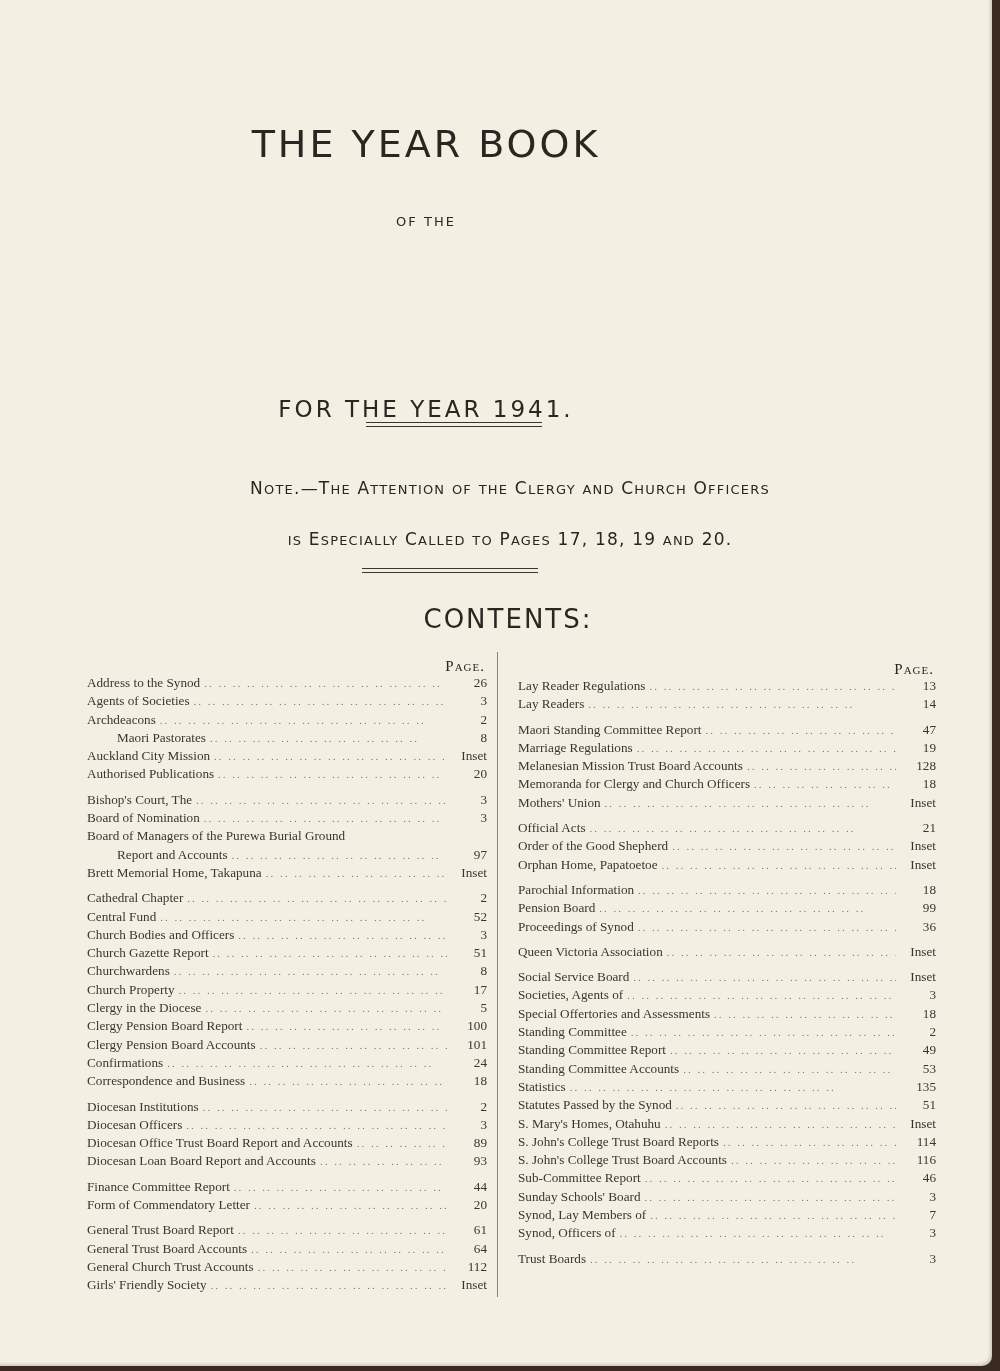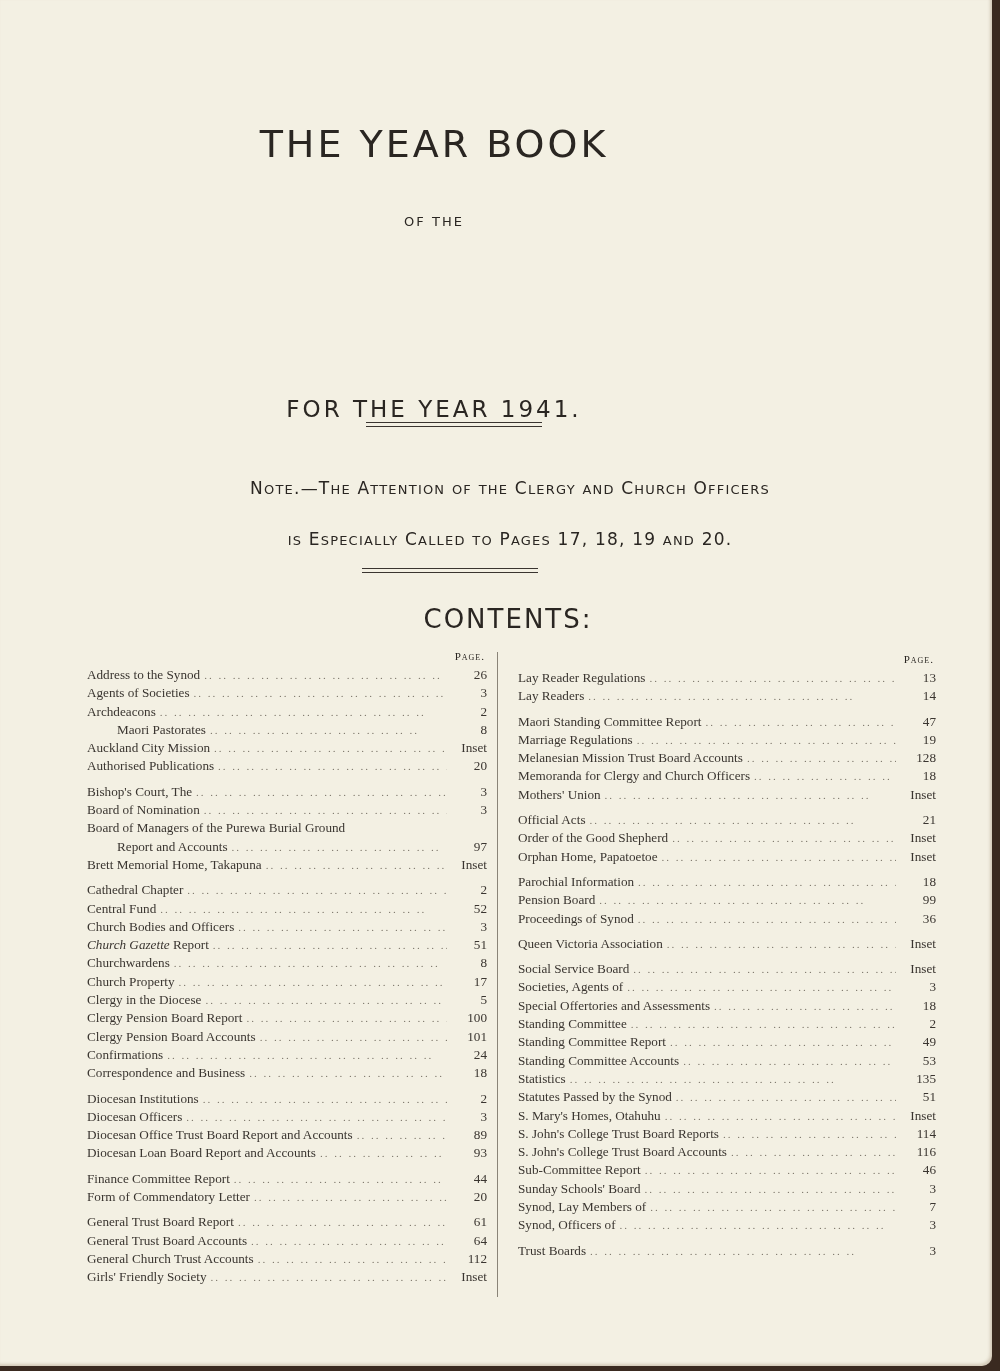--- a/index.html
+++ b/index.html
@@ -13,21 +13,21 @@
       position: absolute; left: 0; top: 0;
       width: 992px; height: 1366px;
       background: #f3f0e3;
       border-bottom-right-radius: 10px;
       box-shadow: inset -2px -2px 3px rgba(120,90,60,0.25);
     }
     .ink { color: #2a2622; }
     .sans {
       font-family: "DejaVu Sans", "Liberation Sans", sans-serif;
       text-align: center;
-      position: absolute; left: 8px; width: 852px;
+      position: absolute; left: 0; width: 852px;
     }
     .title1 { top: 122px; font-size: 38px; letter-spacing: 3px; font-weight: normal; }
     .title2 { top: 214px; font-size: 13px; letter-spacing: 2px; }
     .title3 { top: 262px; font-size: 36px; letter-spacing: 3px; }
     .title4 { top: 352px; font-size: 23px; letter-spacing: 3px; margin-top: 44px; }
     .rule {
       position: absolute; left: 368px; width: 174px; height: 3px;
       border-top: 1px solid #3a3530; border-bottom: 1px solid #3a3530;
     }
     .rule1 { top: 422px; left: 366px; width: 176px; }
@@ -43,36 +43,36 @@
       font-size: 13.2px;
       color: #3a3530;
     }
     .col-left { left: 87px; top: 650px; width: 400px; }
     .col-right { left: 518px; top: 653px; width: 418px; }
     .divider {
       position: absolute; left: 497px; top: 652px; width: 1px; height: 645px;
       background: #8a8478;
     }
     .page-hdr {
-      text-align: right; font-size: 11px; letter-spacing: 1px; font-variant: small-caps;
-      height: 16px; padding-right: 2px; color: #2a2622;
+      text-align: right; font-size: 15px; letter-spacing: 1px; font-variant: small-caps;
+      height: 16px; padding-right: 2px; color: #2a2622; margin-top: 8px;
     }
     .row {
       display: flex; align-items: baseline; height: 18.3px; line-height: 18.3px;
       white-space: nowrap;
     }
     .row .lbl { flex: 0 0 auto; }
     .row .dots {
       flex: 1 1 auto; overflow: hidden; color: #7a7468; letter-spacing: 2px;
       padding: 0 4px; font-size: 11px;
     }
     .row .pg { flex: 0 0 40px; text-align: right; }
     .row.cont { padding-left: 30px; }
     .gap { height: 7px; }
-    .it { font-style: italic; }
+    .it { }
   </style>
 </head>
 <body>
 
 <div class="page">
 
   <div class="sans ink title1">THE YEAR BOOK</div>
   <div class="sans ink title2">OF THE</div>
   <div class="sans ink title4">FOR THE YEAR 1941.</div>
 

